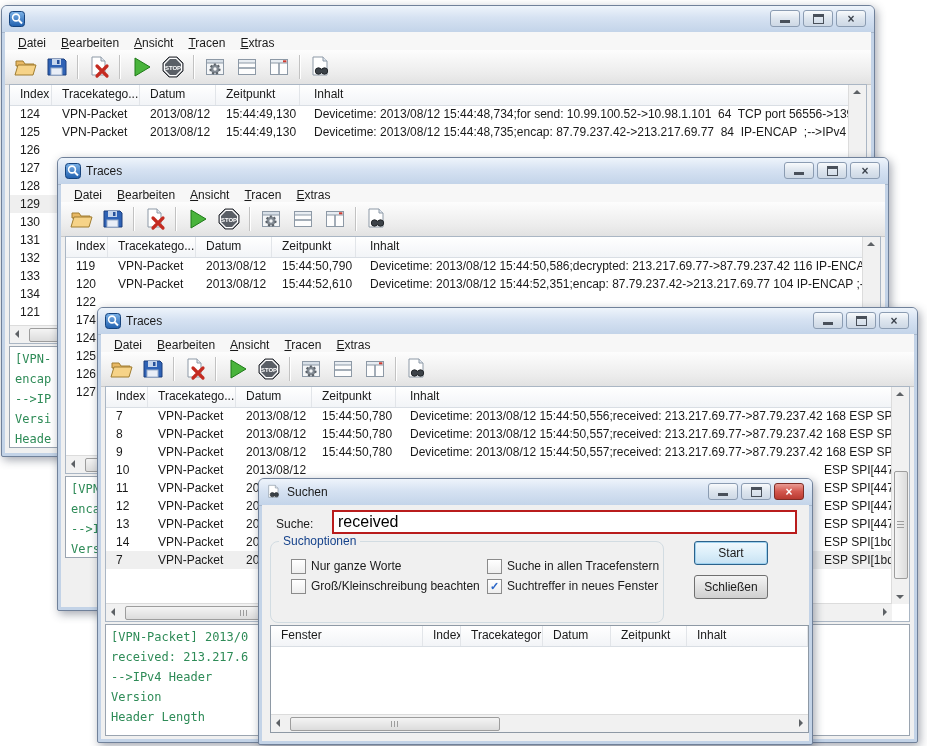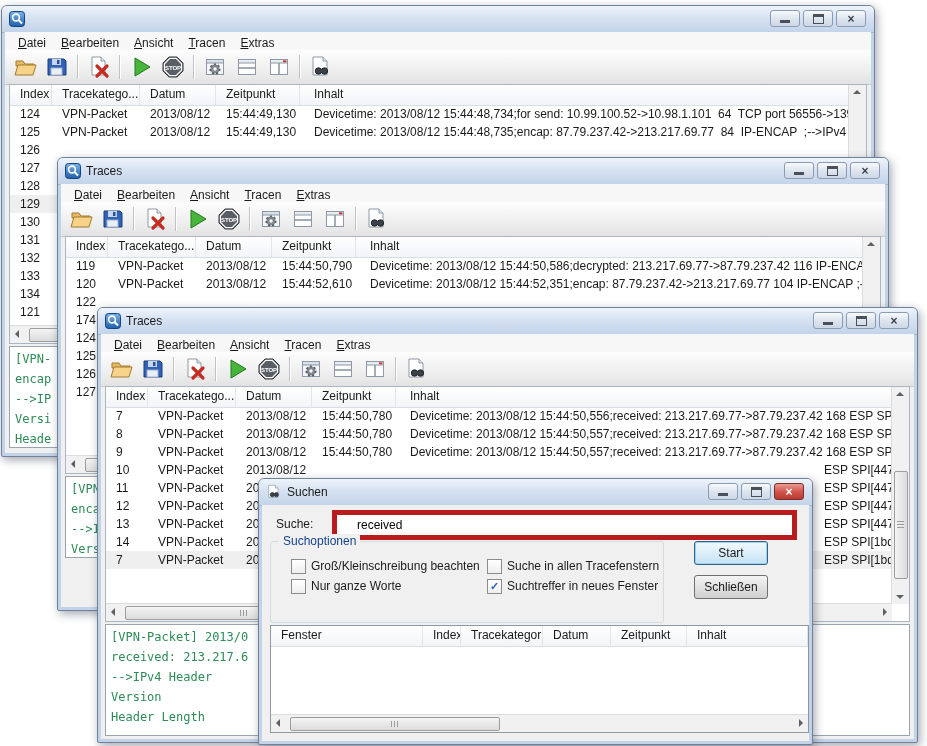--- a/index.html
+++ b/index.html
@@ -64,23 +64,23 @@
   .vthumb::after{content:"";position:absolute;top:50%;left:2px;height:8px;width:7px;margin-top:-4px;
        background:repeating-linear-gradient(#9d9d9d 0 1px,transparent 1px 3px)}
   
   .pane{position:absolute;left:4px;right:4px;background:#fff;border:1px solid #9aa4b0;
        overflow:hidden;padding:2px 5px;box-sizing:border-box;
        font-family:"DejaVu Sans Mono",monospace;font-size:12px}
   .pline{line-height:20px;white-space:pre;overflow:hidden}
   
   .dlgbody{position:absolute;left:3px;right:3px;top:26px;bottom:3px;background:#f0f0f0;overflow:hidden}
   .dlabel{position:absolute;left:14px;top:12px}
-  .dinput{position:absolute;left:70px;right:12px;top:5px;height:18px;border:5px solid #b91c1c;
-       background:#fff;font-family:"Liberation Sans",sans-serif;font-size:12px;padding:1px 20px}
-  .groupbox{position:absolute;left:8px;top:36px;width:392px;height:80px;border:1px solid #d2dce2;border-radius:3px}
+  .dinput{position:absolute;left:70px;right:12px;top:5px;height:18px;border:2px solid #b91c1c;
+       background:#fff;font-family:"Liberation Sans",sans-serif;font-size:16px;padding:1px 4px}
+  .groupbox{position:absolute;left:8px;top:36px;width:392px;height:80px;border:1px solid #d2dce2;border-radius:8px}
   .gblabel{position:absolute;left:8px;top:-8px;background:#f0f0f0;padding:0 4px;color:#15428b}
   .cbcol{position:absolute;top:14px}
   .cbrow{height:20px;display:flex;align-items:center;margin-bottom:0}
   .cb{width:13px;height:13px;border:1px solid #8b8b8b;background:linear-gradient(#fff,#eee);
       margin-right:5px;font-size:11px;font-weight:bold;color:#2c67c8;line-height:12px;text-align:center;flex-shrink:0}
   .btn{position:absolute;width:72px;height:22px;display:flex;align-items:center;justify-content:center;
       border:1px solid #707070;border-radius:3px;background:linear-gradient(#f4f4f4,#e2e2e2 50%,#d0d0d0)}
   .btn.default{border:1px solid #2c628b;box-shadow:inset 0 0 0 1px #9ed1ef;
       background:linear-gradient(#f1f8fd,#dcefFA 50%,#c7e2f3)}
   .rlist{position:absolute;left:8px;top:120px;width:537px;height:106px;background:#fff;border:1px solid #8e99a5;overflow:hidden}
@@ -522,25 +522,25 @@
     </span>
   </div>
   <div class="dlgbody">
     <span class="dlabel">Suche:</span>
     <input class="dinput" type="text" value="received" style="">
     <div class="groupbox">
       <span class="gblabel">Suchoptionen</span>
       <div class="cbcol" id="opt-left" style="left:20px">
           <div class="cbrow">
             <span class="cb"></span>
-            <span>Groß/Kleinschreibung beachten</span>
+            <span>Nur ganze Worte</span>
           </div>
           <div class="cbrow">
             <span class="cb"></span>
-            <span>Nur ganze Worte</span>
+            <span>Groß/Kleinschreibung beachten</span>
           </div>
         </div>
       <div class="cbcol" id="opt-right" style="left:216px">
           <div class="cbrow">
             <span class="cb"></span>
             <span>Suche in allen Tracefenstern</span>
           </div>
           <div class="cbrow">
             <span class="cb">✓</span>
             <span>Suchtreffer in neues Fenster</span>

